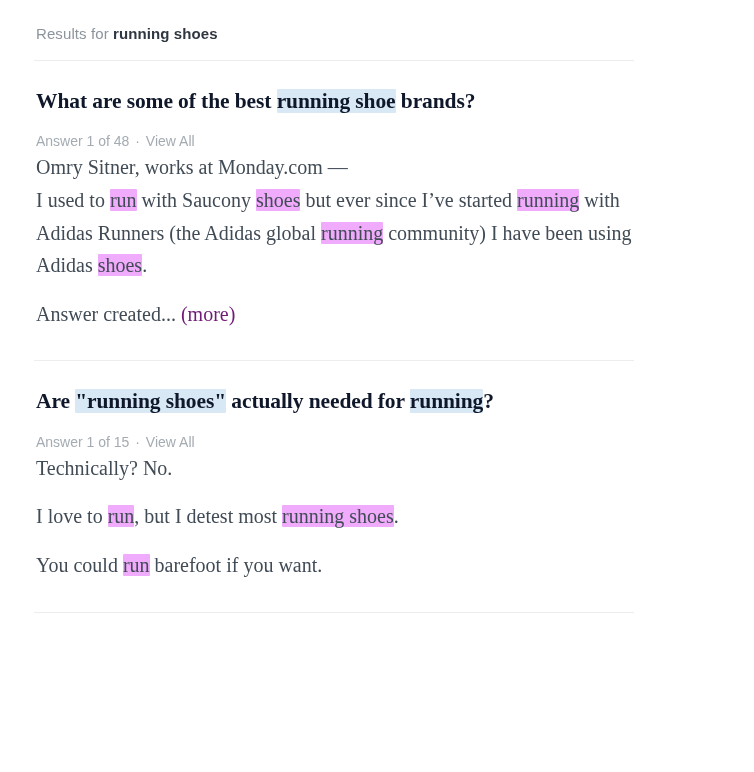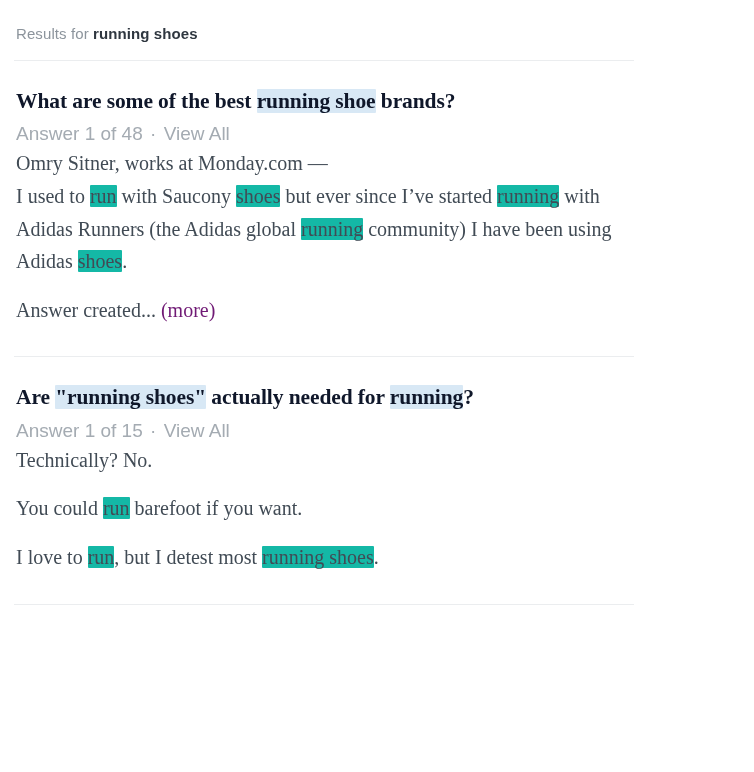--- a/index.html
+++ b/index.html
@@ -13,21 +13,21 @@
     overflow: hidden;
     font-family: "Liberation Serif", "DejaVu Serif", serif;
     -webkit-font-smoothing: antialiased;
   }
 
   .page {
     position: relative;
     width: 642px;
     height: 772px;
     box-sizing: border-box;
-    padding: 0 8px 0 16px;
+    padding: 0 8px 0 36px;
   }
 
   
   .results-header {
     font-family: "Liberation Sans", "DejaVu Sans", sans-serif;
     font-size: 15px;
     color: #8c949c;
     padding-top: 25px;
     letter-spacing: 0.1px;
     white-space: nowrap;
@@ -58,42 +58,42 @@
     font-size: 21.5px;
     line-height: 1.32;
     color: #0f172a;
     margin: 0;
     letter-spacing: -0.1px;
     padding-top: 26px;
   }
 
   .meta {
     font-family: "Liberation Sans", "DejaVu Sans", sans-serif;
-    font-size: 19px;
+    font-size: 14px;
     color: #a4abb2;
-    margin-top: 8px;
+    margin-top: 18px;
     white-space: nowrap;
   }
   .meta .sep { padding: 0 2px; }
   .meta .view-all { color: #a4abb2; }
 
   .body-text {
     font-family: "Liberation Serif", "DejaVu Serif", serif;
     font-size: 20px;
     line-height: 1.63;
     color: #414b55;
     margin: 0;
     padding-top: 2px;
   }
   .body-text + .body-text { padding-top: 0; }
 
   .para-gap { margin-top: 16px; }
 
   mark.hl {
-    background: #14b8a6;
+    background: #f0abfc;
     color: inherit;
     padding: 0;
     border-radius: 1px;
   }
   .q-title mark.hl { background: #d8e8f5; }
 
   a.more-link {
     color: #701a75;
     text-decoration: none;
     font-family: "Liberation Serif", "DejaVu Serif", serif;
@@ -130,20 +130,20 @@
         <p class="body-text"><span>Omry Sitner, works at Monday.com —</span></p>
         <p class="body-text"><span>I used to </span><mark class="hl">run</mark><span> with Saucony </span><mark class="hl">shoes</mark><span> but ever since I’ve started </span><mark class="hl">running</mark><span> with Adidas Runners (the Adidas global </span><mark class="hl">running</mark><span> community) I have been using Adidas </span><mark class="hl">shoes</mark><span>.</span></p>
         <p class="body-text para-gap"><span>Answer created... </span><a class="more-link" href="#">(more)</a></p>
         <div class="spacer-after-body"></div>
       </div>
       <hr class="divider">
       <div class="result">
         <h2 class="q-title"><span>Are </span><mark class="hl">"running shoes"</mark><span> actually needed for </span><mark class="hl">running</mark><span>?</span></h2>
         <div class="meta"><span>Answer 1 of 15</span><span class="sep"> · </span><span class="view-all">View All</span></div>
         <p class="body-text"><span>Technically? No.</span></p>
+        <p class="body-text para-gap"><span>I love to </span><mark class="hl">run</mark><span>, but I detest most </span><mark class="hl">running shoes</mark><span>.</span></p>
         <p class="body-text para-gap"><span>You could </span><mark class="hl">run</mark><span> barefoot if you want.</span></p>
-        <p class="body-text para-gap"><span>I love to </span><mark class="hl">run</mark><span>, but I detest most </span><mark class="hl">running shoes</mark><span>.</span></p>
         <div class="spacer-after-body"></div>
       </div>
       <hr class="divider">
     </div>
 
 </div>
 
 </body></html>

